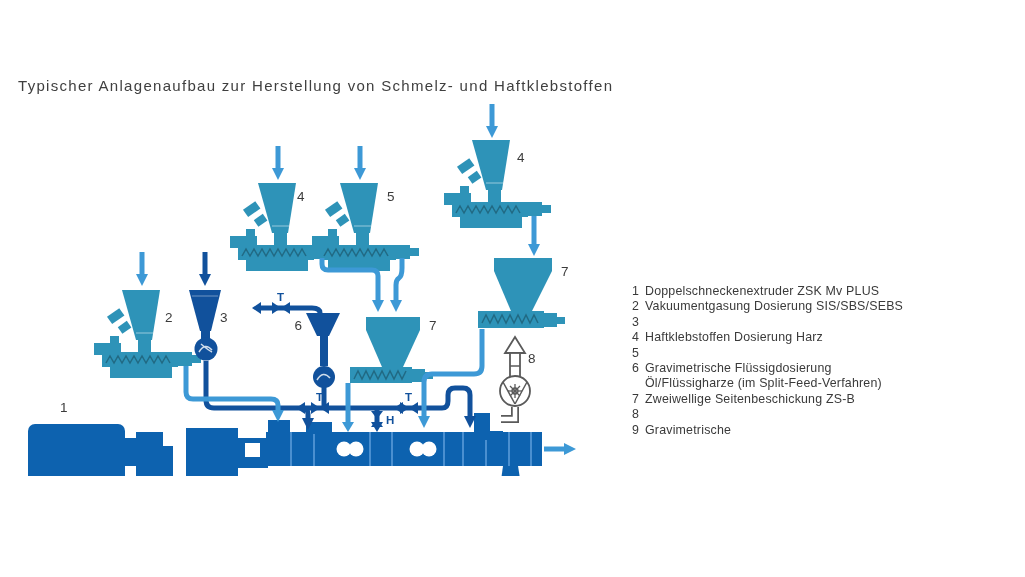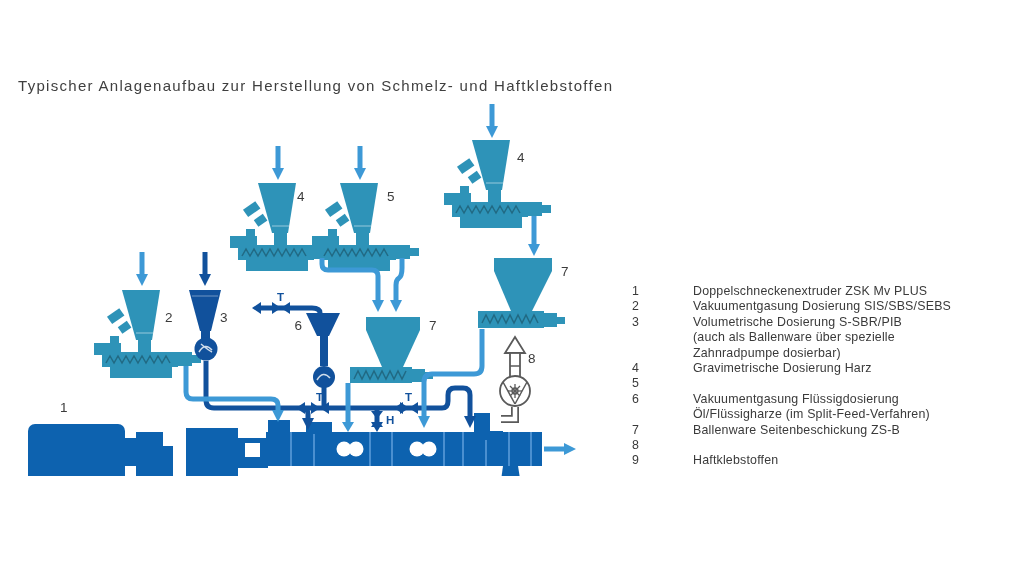--- a/index.html
+++ b/index.html
@@ -3,21 +3,21 @@
 <meta charset="utf-8">
 <style>
   html,body{margin:0;padding:0;background:#fff;}
   #stage{position:relative;width:1025px;height:476px;background:#fff;overflow:hidden;
          font-family:"Liberation Sans",sans-serif;}
   .title{position:absolute;left:18px;top:77px;font-size:15px;letter-spacing:1.3px;color:#3f3f3f;}
   .legend{position:absolute;left:628px;top:284px;font-size:12.4px;line-height:15.4px;
           color:#3a3a3a;letter-spacing:.2px;}
   .lrow{display:flex;}
   .lnum{width:11px;flex:none;text-align:right;margin-right:6px;}
-  .ltext{white-space:pre-line;margin-left:48px;}
+  .ltext{white-space:pre-line;}
   svg{position:absolute;left:0;top:0;}
   svg text{font-family:"Liberation Sans",sans-serif;fill:#3b3b3b;font-size:13.5px;}
   svg text.vtxt{fill:#11519C;font-size:11.5px;font-weight:700;}
   .fc{fill:var(--fc,#2E93B8);}
   .teal{fill:#2E93B8;}
   .blue{fill:#0D62AF;}
   .navy{fill:#11519C;}
   .lb{fill:#3D99D6;}
   .navyline{stroke:#11519C;stroke-width:5;fill:none;}
   .lbline{stroke:#3D99D6;stroke-width:5;fill:none;}
@@ -229,48 +229,45 @@
         <span class="ltext">Doppelschneckenextruder ZSK Mv PLUS</span>
       </div>
 
       <div class="lrow">
         <span class="lnum">2</span>
         <span class="ltext">Vakuumentgasung Dosierung SIS/SBS/SEBS</span>
       </div>
 
       <div class="lrow">
         <span class="lnum">3</span>
-        <span class="ltext">Volumetrische Dosierung S-SBR/PIB
-(auch als Ballenware über spezielle
-Zahnradpumpe dosierbar)</span>
       </div>
 
       <div class="lrow">
         <span class="lnum">4</span>
-        <span class="ltext">Gravimetrische Dosierung Harz</span>
+        <span class="ltext">Haftklebstoffen Dosierung Harz</span>
       </div>
 
       <div class="lrow">
         <span class="lnum">5</span>
       </div>
 
       <div class="lrow">
         <span class="lnum">6</span>
-        <span class="ltext">Vakuumentgasung Flüssigdosierung
+        <span class="ltext">Gravimetrische Flüssigdosierung
 Öl/Flüssigharze (im Split-Feed-Verfahren)</span>
       </div>
 
       <div class="lrow">
         <span class="lnum">7</span>
-        <span class="ltext">Ballenware Seitenbeschickung ZS-B</span>
+        <span class="ltext">Zweiwellige Seitenbeschickung ZS-B</span>
       </div>
 
       <div class="lrow">
         <span class="lnum">8</span>
       </div>
 
       <div class="lrow">
         <span class="lnum">9</span>
-        <span class="ltext">Haftklebstoffen</span>
+        <span class="ltext">Gravimetrische</span>
       </div>
     </div>
 
 </div>
 
 </body></html>

